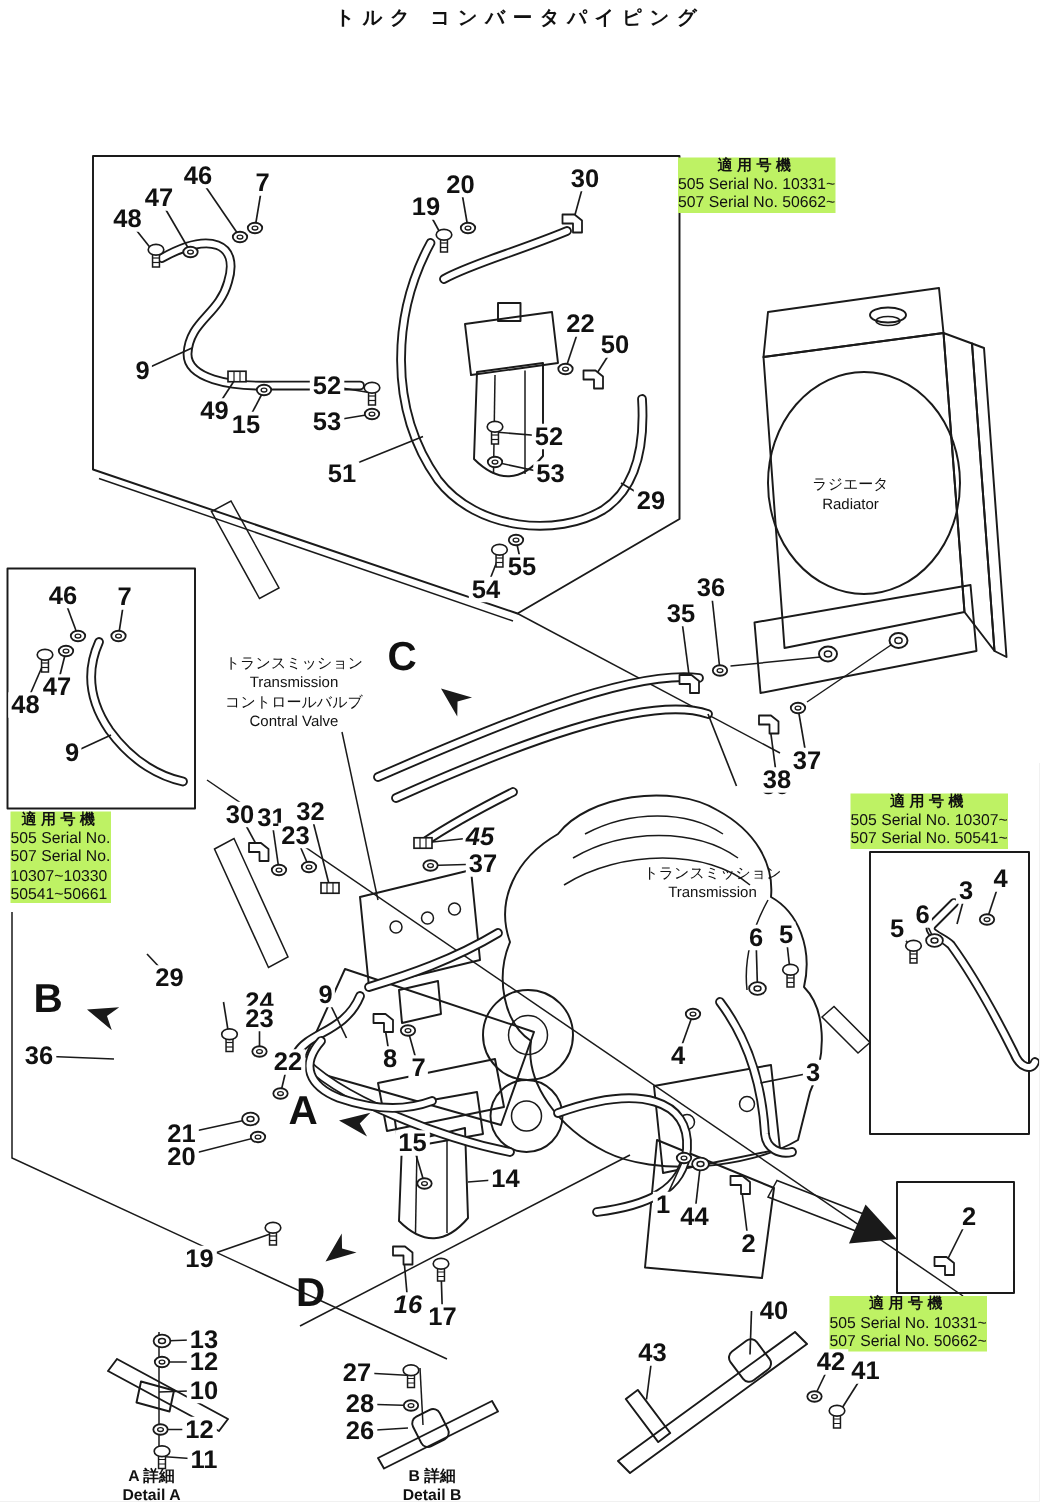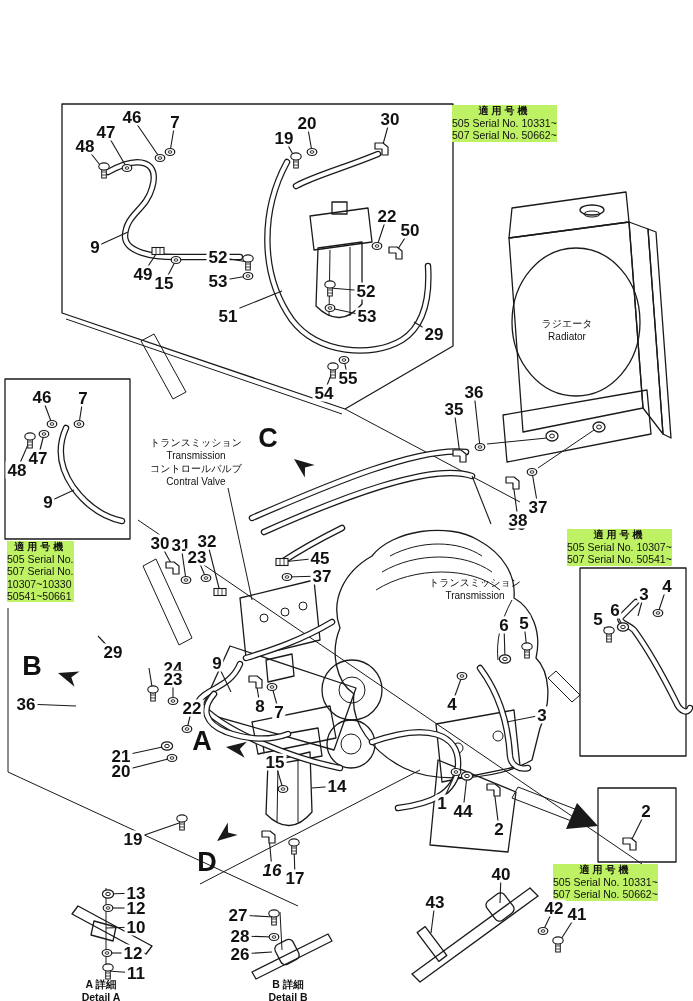--- a/index.html
+++ b/index.html
@@ -24,20 +24,21 @@
               line-height:1.3;white-space:nowrap;z-index:4;background:rgba(255,255,255,0.0);}
   .view-letter{position:absolute;transform:translate(-50%,-50%);font-size:27px;font-weight:700;z-index:5;}
   .detail-label{position:absolute;transform:translate(-50%,0);text-align:center;font-size:10.5px;
                 font-weight:700;line-height:1.25;white-space:nowrap;z-index:4;}
 </style>
 </head>
 <body>
 
 <div id="page">
 
+  <div class="title-ja">トルク  コンバータパイピング</div>
 
   <svg id="art" viewBox="0 0 693 1001">
     <defs>
       <pattern id="hatch" width="5" height="5" patternUnits="userSpaceOnUse" patternTransform="rotate(45)">
         <line x1="0" y1="0" x2="0" y2="5" stroke="#1a1a1a" stroke-width="1.4"></line>
       </pattern>
     </defs>
 
     <g>
       <path class="ln" d="M62,104 L453,104 L453,346 L345,409 L62,313 Z"></path>
@@ -595,21 +596,21 @@
     <div class="callout" style="left: 48px; top: 502px;">9</div>
     <div class="callout" style="left: 474px; top: 392px;">36</div>
     <div class="callout" style="left: 454px; top: 409px;">35</div>
     <div class="callout" style="left: 517px; top: 524px;">39</div>
     <div class="callout" style="left: 518px; top: 520px;">38</div>
     <div class="callout" style="left: 538px; top: 507px;">37</div>
     <div class="callout" style="left: 160px; top: 543px;">30</div>
     <div class="callout" style="left: 181px; top: 545px;">31</div>
     <div class="callout" style="left: 207px; top: 541px;">32</div>
     <div class="callout" style="left: 197px; top: 557px;">23</div>
-    <div class="callout" style="left: 320px; top: 558px;">45</div>
+    <div class="callout" style="left: 320px; top: 558px; font-style: italic;">45</div>
     <div class="callout" style="left: 322px; top: 576px;">37</div>
     <div class="callout" style="left: 644px; top: 594px;">3</div>
     <div class="callout" style="left: 667px; top: 586px;">4</div>
     <div class="callout" style="left: 615px; top: 610px;">6</div>
     <div class="callout" style="left: 598px; top: 619px;">5</div>
     <div class="callout" style="left: 504px; top: 625px;">6</div>
     <div class="callout" style="left: 524px; top: 623px;">5</div>
     <div class="callout" style="left: 452px; top: 704px;">4</div>
     <div class="callout" style="left: 542px; top: 715px;">3</div>
     <div class="callout" style="left: 113px; top: 652px;">29</div>
@@ -624,21 +625,21 @@
     <div class="callout" style="left: 279px; top: 712px;">7</div>
     <div class="callout" style="left: 275px; top: 762px;">15</div>
     <div class="callout" style="left: 337px; top: 786px;">14</div>
     <div class="callout" style="left: 133px; top: 839px;">19</div>
     <div class="callout" style="left: 272px; top: 870px; font-style: italic;">16</div>
     <div class="callout" style="left: 295px; top: 878px;">17</div>
     <div class="callout" style="left: 442px; top: 803px;">1</div>
     <div class="callout" style="left: 463px; top: 811px;">44</div>
     <div class="callout" style="left: 499px; top: 829px;">2</div>
     <div class="callout" style="left: 646px; top: 811px;">2</div>
-    <div class="callout" style="left: 501px; top: 874px; text-align: center;">40</div>
+    <div class="callout" style="left: 516px; top: 874px; text-align: center;">40</div>
     <div class="callout" style="left: 435px; top: 902px;">43</div>
     <div class="callout" style="left: 554px; top: 908px;">42</div>
     <div class="callout" style="left: 577px; top: 914px;">41</div>
     <div class="callout" style="left: 136px; top: 893px;">13</div>
     <div class="callout" style="left: 136px; top: 908px;">12</div>
     <div class="callout" style="left: 136px; top: 927px;">10</div>
     <div class="callout" style="left: 133px; top: 953px;">12</div>
     <div class="callout" style="left: 136px; top: 973px;">11</div>
     <div class="callout" style="left: 238px; top: 915px;">27</div>
     <div class="callout" style="left: 240px; top: 936px;">28</div>

